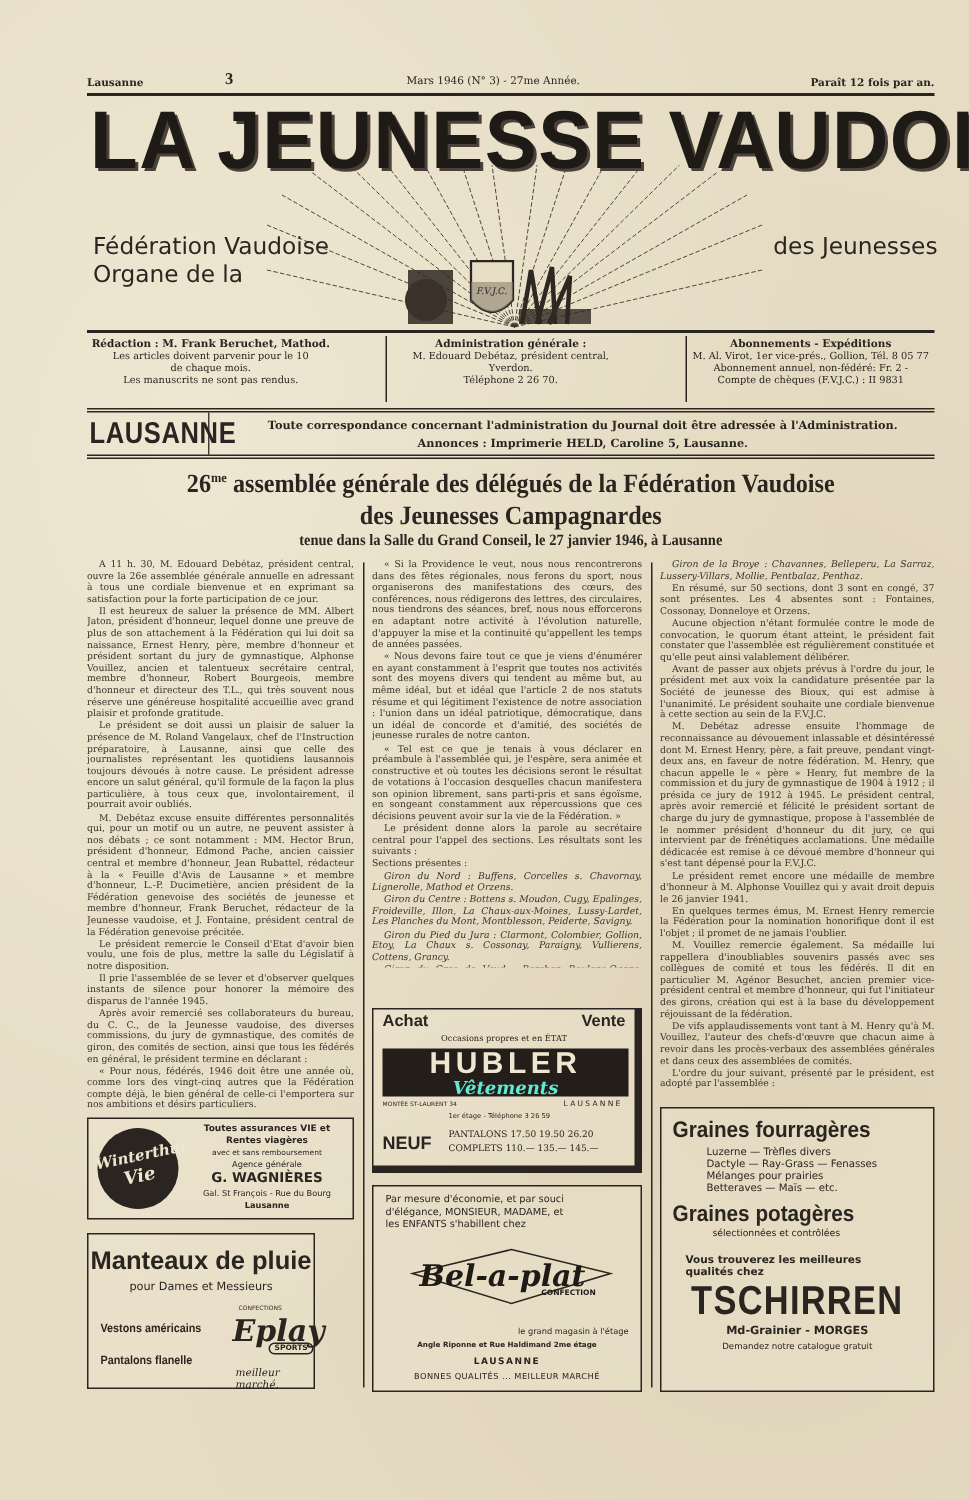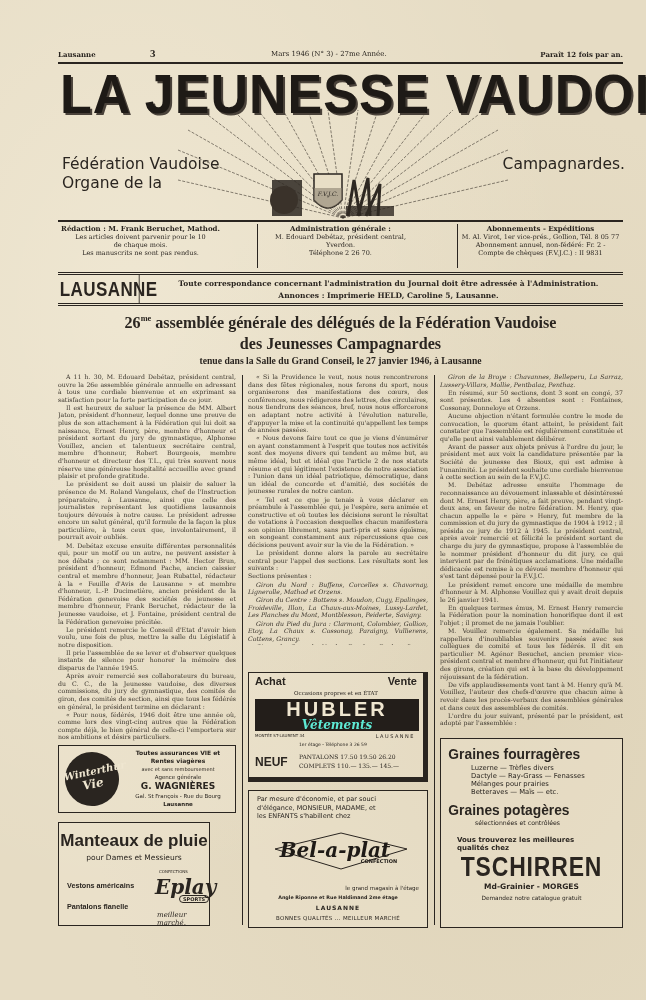--- a/index.html
+++ b/index.html
@@ -101,21 +101,21 @@
     </g>
   </svg>
 
   <div class="title">LA JEUNESSE VAUDOISE</div>
 
   <div class="subtitle" style="top:155px;left:4px">
     <div>Fédération Vaudoise</div>
     <div>Organe de la</div>
   </div>
   <div class="subtitle" style="top:155px;right:-2px;text-align:right;left:auto;width:160px">
-    <div>Campagnardes.</div>
+    <div>des Jeunesses</div>
   </div>
 
   <svg class="emblem" viewBox="0 0 140 48">
     <rect x="14" y="10" width="30" height="36" fill="#2e2822" opacity="0.85"></rect>
     <circle cx="26" cy="30" r="14" fill="#3a322a"></circle>
     <path d="M56 4 L84 4 L84 30 Q70 46 56 30 Z" fill="#e8dec6" stroke="#2a2520" stroke-width="1.5"></path>
     <path d="M56 18 L84 18 L84 30 Q70 46 56 30 Z" fill="#8a8070" opacity="0.6"></path>
     <text x="70" y="26" font-size="6" text-anchor="middle" fill="#2a2520" font-family="DejaVu Serif, serif" font-style="italic">F.V.J.C.</text>
     <path d="M90 46 L96 10 L102 46 M100 46 L110 8 L112 46 M108 46 L122 14 L120 46" stroke="#2e2822" stroke-width="3" fill="none"></path>
     <rect x="88" y="36" width="48" height="10" fill="#2e2822" opacity="0.8"></rect>

